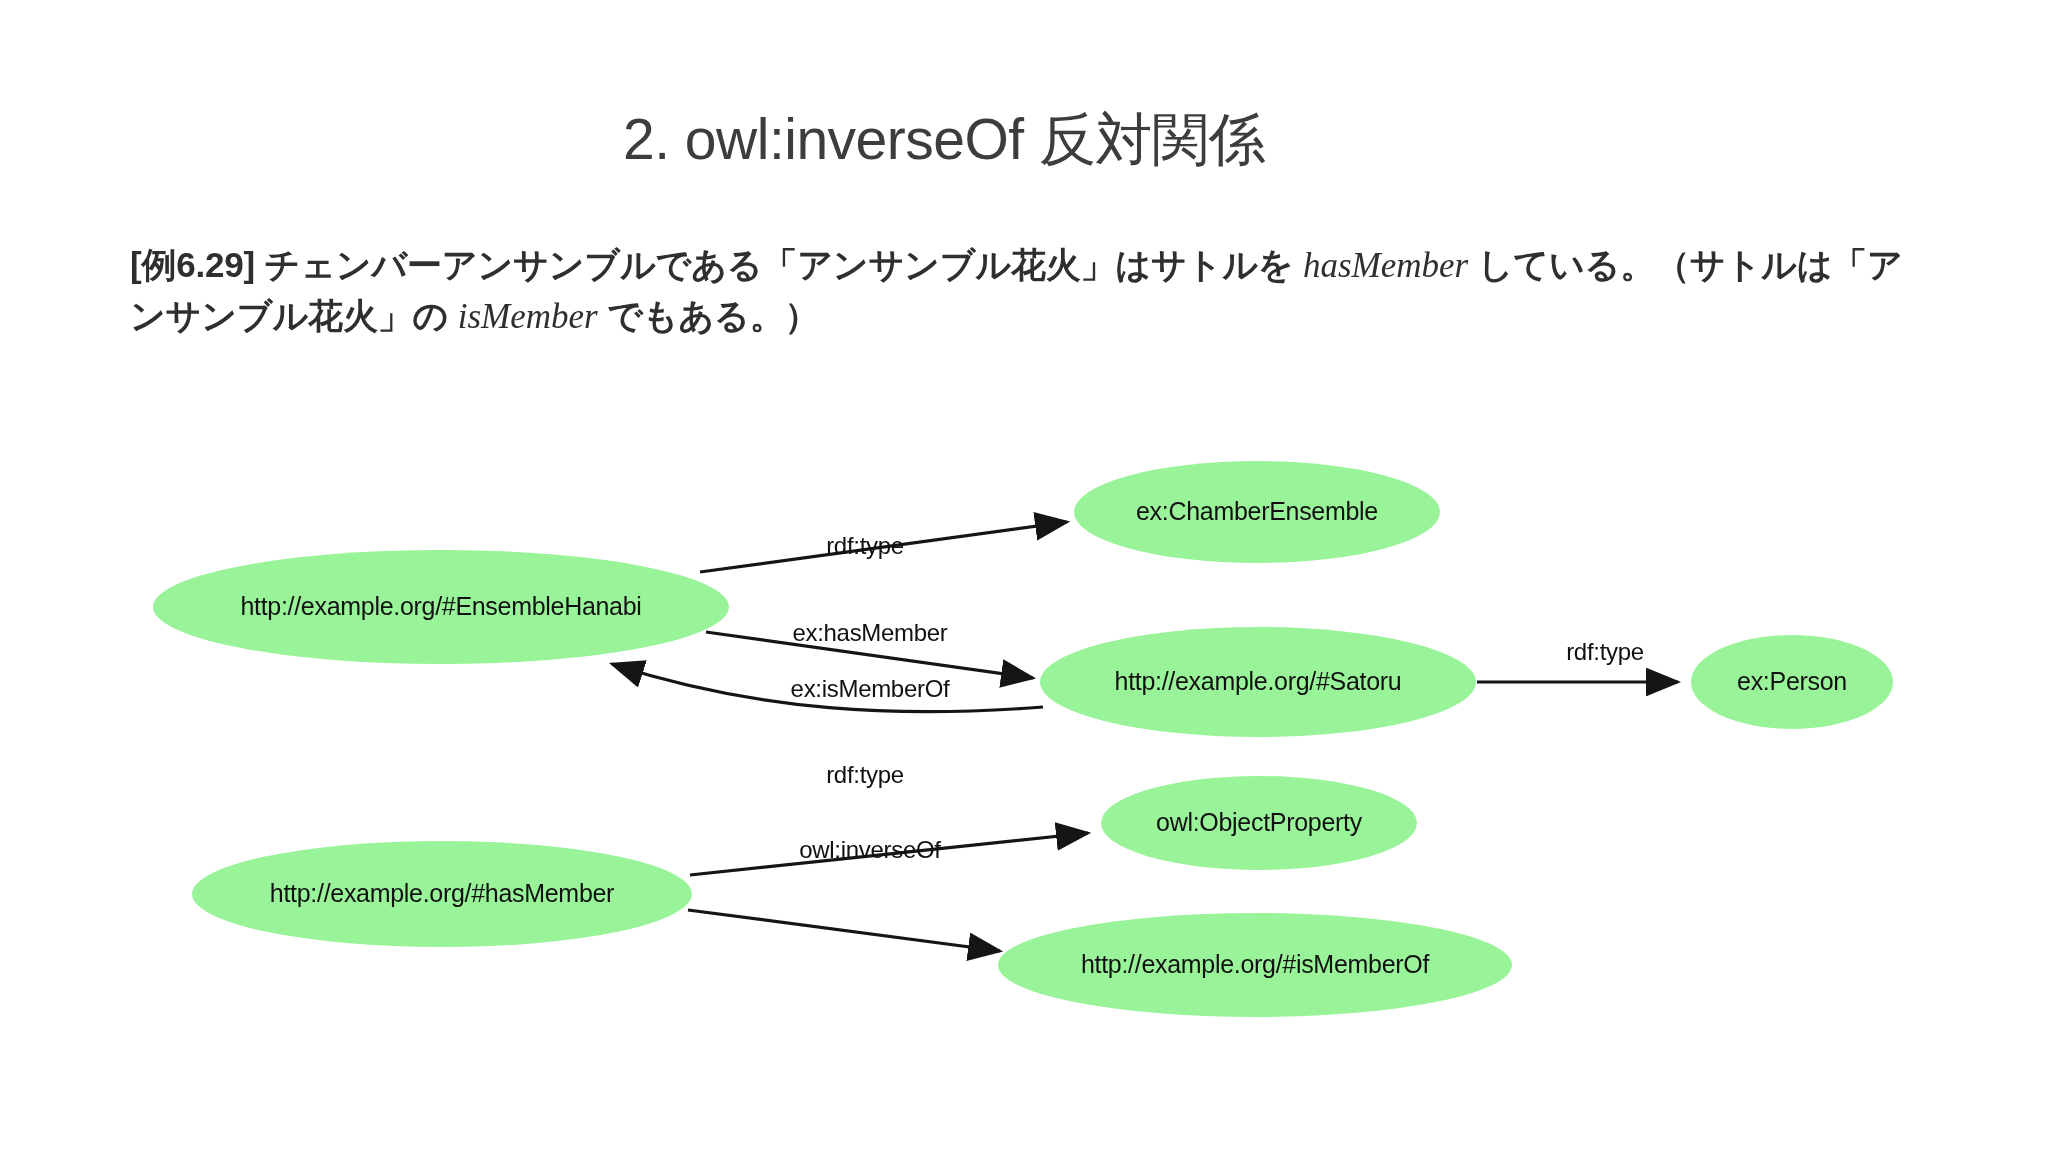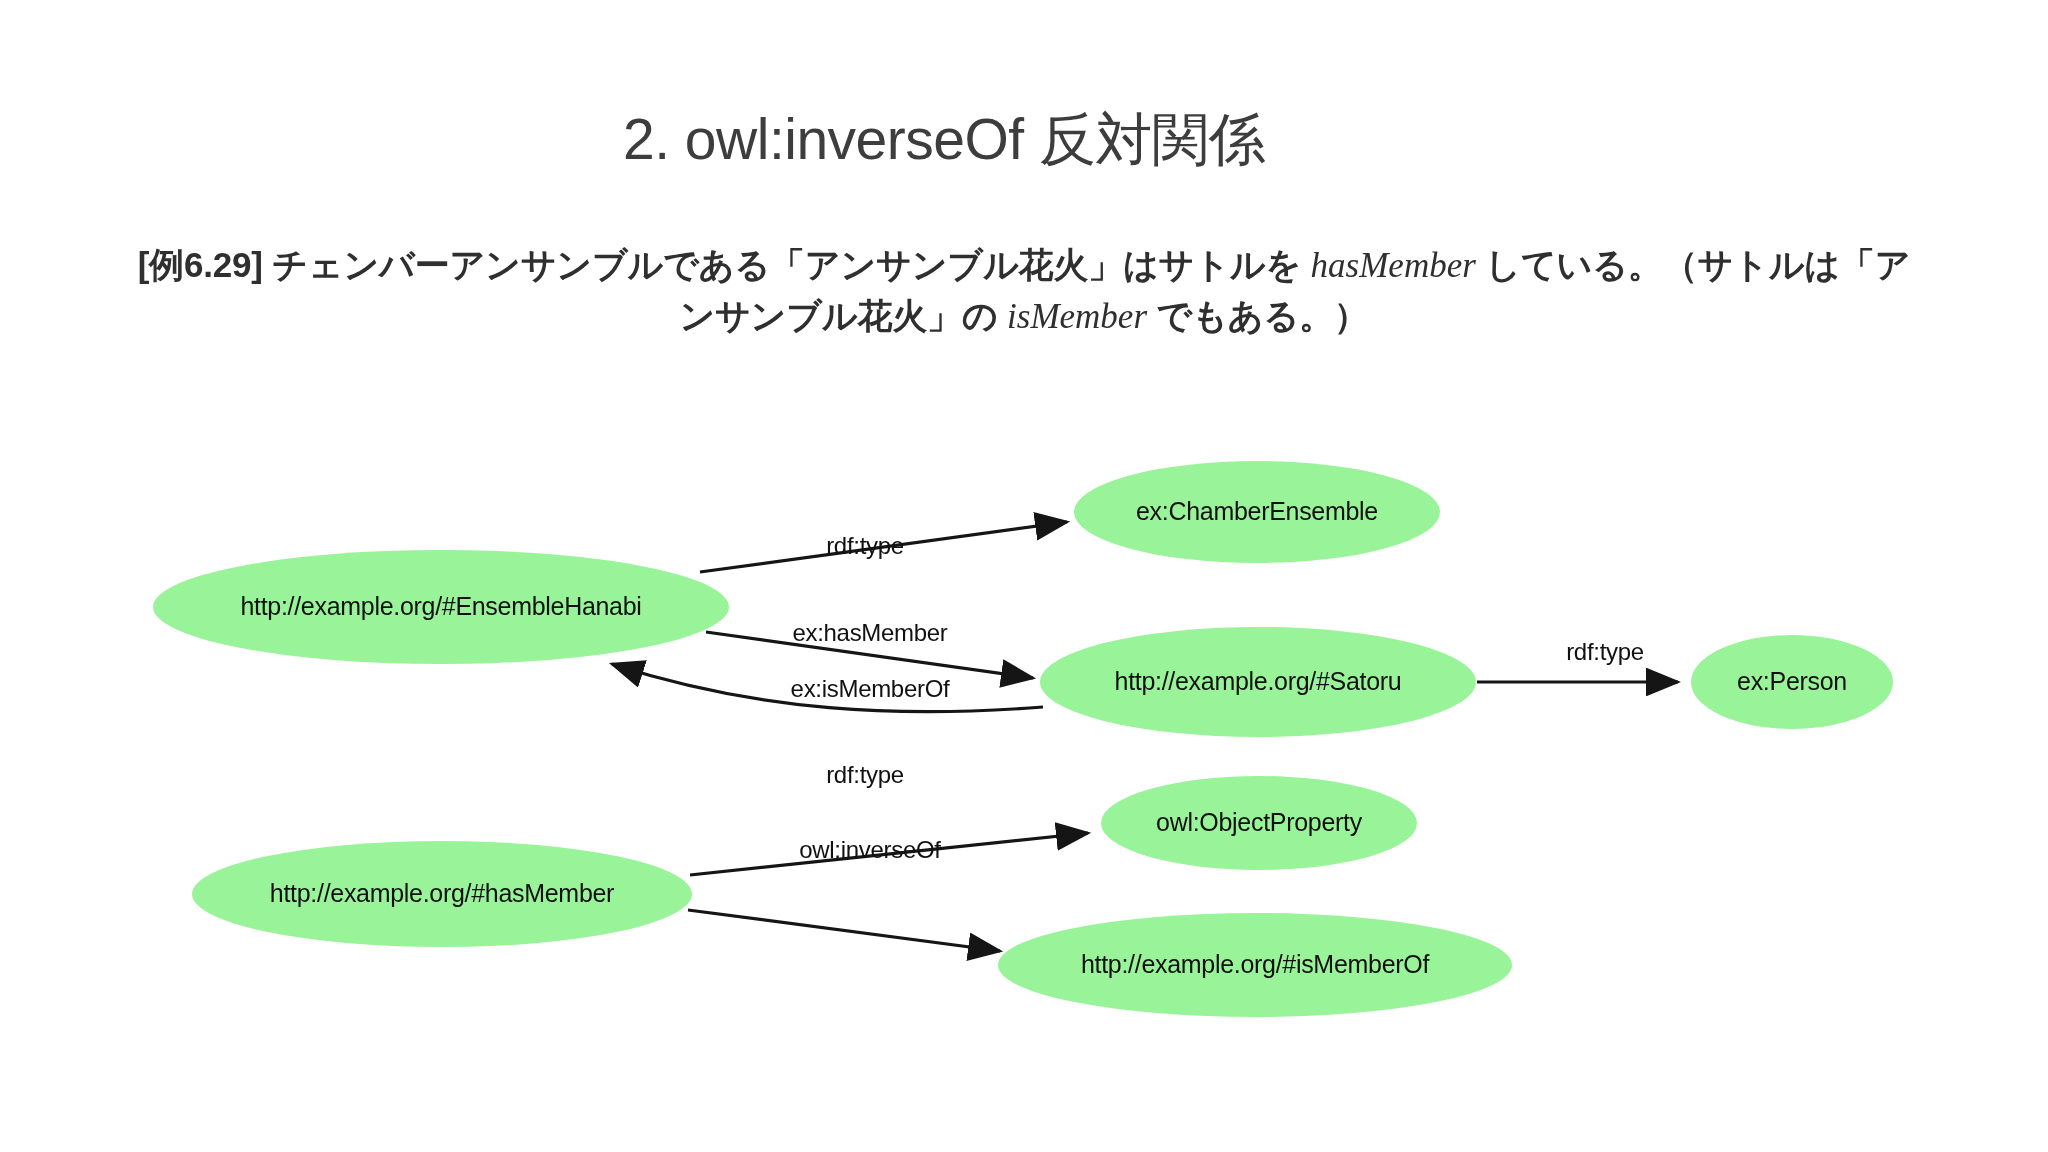--- a/index.html
+++ b/index.html
@@ -28,21 +28,20 @@
     letter-spacing: -0.5px;
     color: #3d3d3d;
     line-height: 1.1;
   }
 
   #slide-subtitle {
     position: absolute;
     left: 130px;
     top: 240px;
     width: 1788px;
-    text-align: center;
     font-size: 35px;
     font-weight: 700;
     line-height: 1.42;
     color: #2f2f2f;
     letter-spacing: -0.2px;
   }
   #slide-subtitle .em {
     font-family: "Liberation Serif", serif;
     font-style: italic;
     font-weight: 400;

